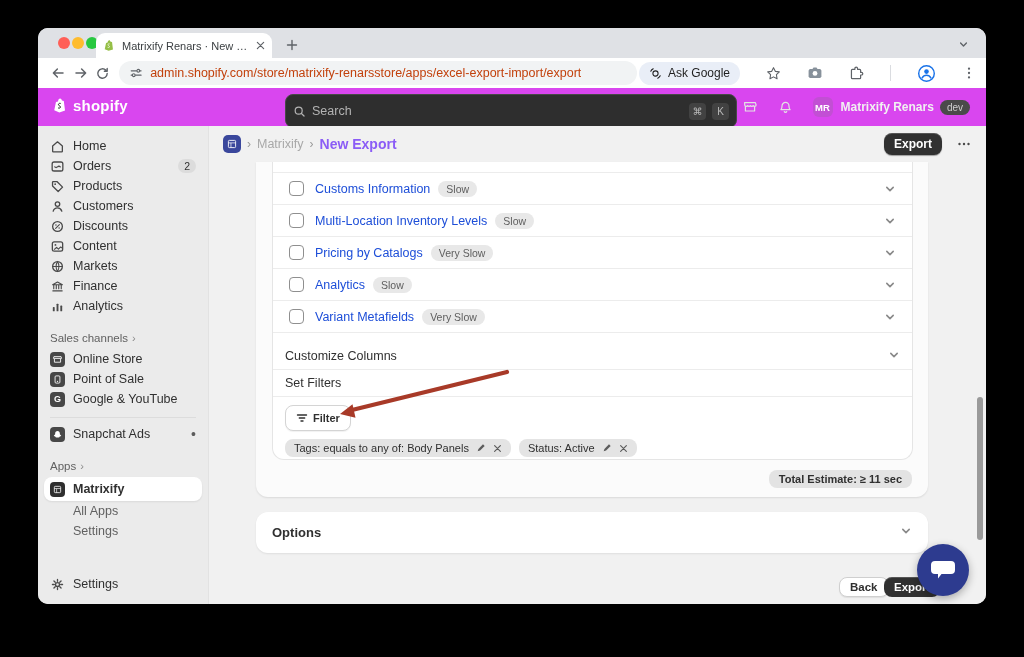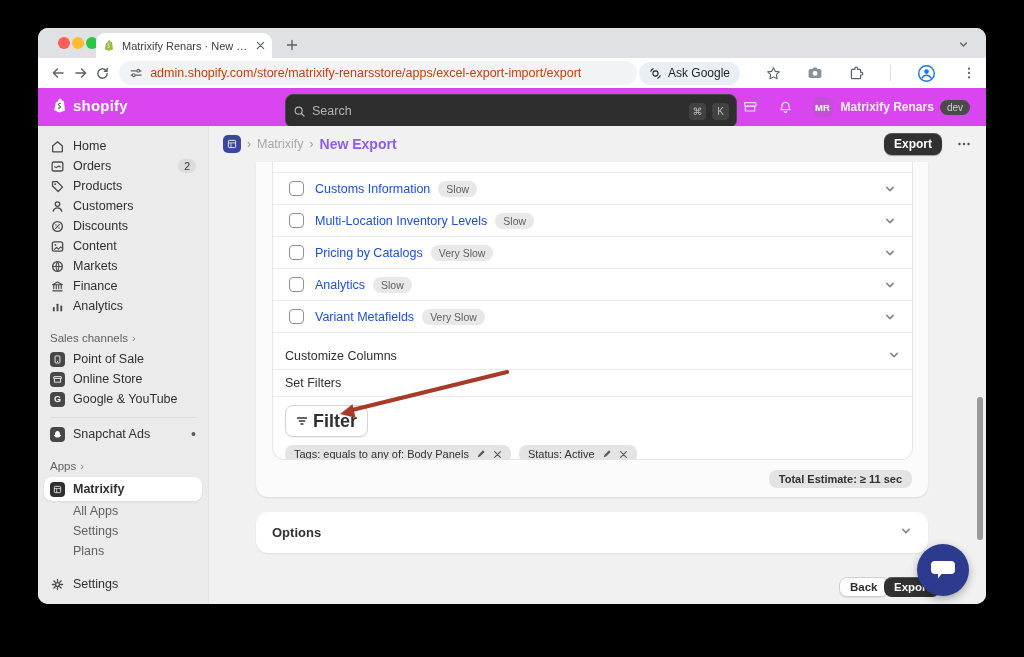--- a/index.html
+++ b/index.html
@@ -59,21 +59,21 @@
   .innercard{position:absolute;left:63px;top:36px;width:641px;height:298px;background:#fff;border:1px solid #e5e5e5;border-top:none;border-radius:0 0 12px 12px;overflow:hidden}
   .xrow-top{height:11px;border-bottom:1px solid #ececec}
   .xrow{height:32px;display:flex;align-items:center;gap:8px;padding:0 16px;border-bottom:1px solid #ececec}
   .cbx{width:15px;height:15px;border:1.6px solid #8f8f8f;border-radius:4px;background:#fff;margin-right:3px;flex:0 0 15px}
   .xlabel{font-size:12.5px;color:#1d4ed8}
   .xbadge{font-size:10.5px;color:#5e5e5e;background:#e8e8e8;border-radius:8px;padding:2px 8px}
   .rowchev{margin-left:auto;display:flex}
   .gaprow{height:10px}
   .sectionrow{height:27px;display:flex;align-items:center;justify-content:space-between;padding:0 12px;border-bottom:1px solid #ececec;font-size:12.5px;color:#303030}
   .filterwrap{padding:8px 12px 5px}
-  .filterbtn{display:inline-flex;align-items:center;gap:5px;height:32px;padding:0 10px;background:#fff;border:1px solid #d4d4d4;border-radius:8px;font-size:18px;font-weight:700;color:#303030;box-shadow:0 1px 1px rgba(0,0,0,.06)}
+  .filterbtn{display:inline-flex;align-items:center;gap:5px;height:26px;padding:0 10px;background:#fff;border:1px solid #d4d4d4;border-radius:8px;font-size:11px;font-weight:700;color:#303030;box-shadow:0 1px 1px rgba(0,0,0,.06)}
   .tagsrow{display:flex;gap:8px;padding:3px 12px 12px}
   .tag{display:inline-flex;align-items:center;gap:7px;background:#e4e4e4;border-radius:8px;padding:3px 9px;font-size:11px;color:#303030}
   .tagic{display:flex}
   .estimate{position:absolute;right:16px;bottom:9px;background:#e3e3e3;border-radius:8px;padding:3px 10px;font-size:11px;font-weight:600;color:#303030}
   .optionscard{position:absolute;left:47px;top:386px;width:672px;height:41px;background:#fff;border-radius:12px;box-shadow:0 1px 2px rgba(0,0,0,.08);display:flex;align-items:center;justify-content:space-between;padding:0 16px;font-size:13px;font-weight:700;color:#303030}
   .backbtn{position:absolute;left:630px;top:451px;height:20px;padding:0 10px;background:#fff;border:1px solid #cfcfcf;border-radius:8px;font-size:11.5px;font-weight:600;color:#303030;display:inline-flex;align-items:center;box-shadow:0 1px 1px rgba(0,0,0,.08)}
   .exportbtn2{position:absolute;left:675px;top:451px;height:20px;padding:0 10px;background:#313131;border-radius:8px;font-size:11.5px;font-weight:600;color:#fff;display:inline-flex;align-items:center;box-shadow:inset 0 1px 0 rgba(255,255,255,.18)}
   .fab{position:absolute;left:708px;top:418px;width:52px;height:52px;border-radius:50%;background:#2d3b8f;box-shadow:0 3px 8px rgba(0,0,0,.3);display:flex;align-items:center;justify-content:center;z-index:6}
   .thumb{position:absolute;right:3px;top:271px;width:6px;height:143px;background:#9a9a9a;border-radius:3px;z-index:7}
   .arrowsvg{position:absolute;left:0;top:0;z-index:5;pointer-events:none}
@@ -286,33 +286,33 @@
         <span>Analytics</span>
       </div>
 
       <div class="sechead">
         <span>Sales channels</span>
         <span class="sarr">›</span>
       </div>
       <div class="sideitem">
         <span class="chanicon">
             <svg width="11" height="11" viewBox="0 0 15 15">
+              <path d="M3.3 6.8v4.4h8.4V6.8M2.6 3.6h9.8l.6 2.4H2z" fill="none" stroke="#fff" stroke-width="1.2" stroke-linejoin="round"></path>
+            </svg>
+          </span>
+        <span>Online Store</span>
+      </div>
+      <div class="sideitem">
+        <span class="chanicon">
+            <svg width="11" height="11" viewBox="0 0 15 15">
               <rect x="4.2" y="2.6" width="6.6" height="9.8" rx="1.4" fill="none" stroke="#fff" stroke-width="1.2"></rect>
               <circle cx="7.5" cy="10" r=".9" fill="#fff"></circle>
             </svg>
           </span>
         <span>Point of Sale</span>
-      </div>
-      <div class="sideitem">
-        <span class="chanicon">
-            <svg width="11" height="11" viewBox="0 0 15 15">
-              <path d="M3.3 6.8v4.4h8.4V6.8M2.6 3.6h9.8l.6 2.4H2z" fill="none" stroke="#fff" stroke-width="1.2" stroke-linejoin="round"></path>
-            </svg>
-          </span>
-        <span>Online Store</span>
       </div>
       <div class="sideitem">
         <span class="chanicon">G</span>
         <span>Google &amp; YouTube</span>
       </div>
       <div class="sidediv"></div>
       <div class="sideitem">
         <span class="chanicon">
             <svg width="11" height="11" viewBox="0 0 15 15">
               <path d="M7.5 2.6c2 0 3.2 1.4 3.2 3.4v1.2c.5.9 1.2 1.4 1.9 1.6-.4.8-1.2 1.2-2 1.3-.1.6-.6 1.5-3.1 1.5s-3-.9-3.1-1.5c-.8-.1-1.6-.5-2-1.3.7-.2 1.4-.7 1.9-1.6V6c0-2 1.2-3.4 3.2-3.4z" fill="#fff"></path>
@@ -333,23 +333,20 @@
               <path d="M3.2 6.2h8.6M6.3 6.2v5.6" stroke="#fff" stroke-width=".9"></path>
             </svg>
           </span>
         <span>Matrixify</span>
       </div>
       <div class="sideitem subitem">
         <span>All Apps</span>
       </div>
       <div class="sideitem subitem">
         <span>Settings</span>
-      </div>
-      <div class="sideitem subitem">
-        <span>Plans</span>
       </div>
 
       <div class="settingsbottom">
         <div class="sideitem">
           <svg class="si" viewBox="0 0 16 16">
               <circle cx="8" cy="8" r="2.1" fill="none" stroke="#4a4a4a" stroke-width="1.4"></circle>
               <path d="M8 2.6v2M8 11.4v2M2.6 8h2M11.4 8h2M4.2 4.2l1.4 1.4M10.4 10.4l1.4 1.4M11.8 4.2l-1.4 1.4M5.6 10.4l-1.4 1.4" stroke="#4a4a4a" stroke-width="1.4" stroke-linecap="round"></path>
             </svg>
           <span>Settings</span>
         </div>

